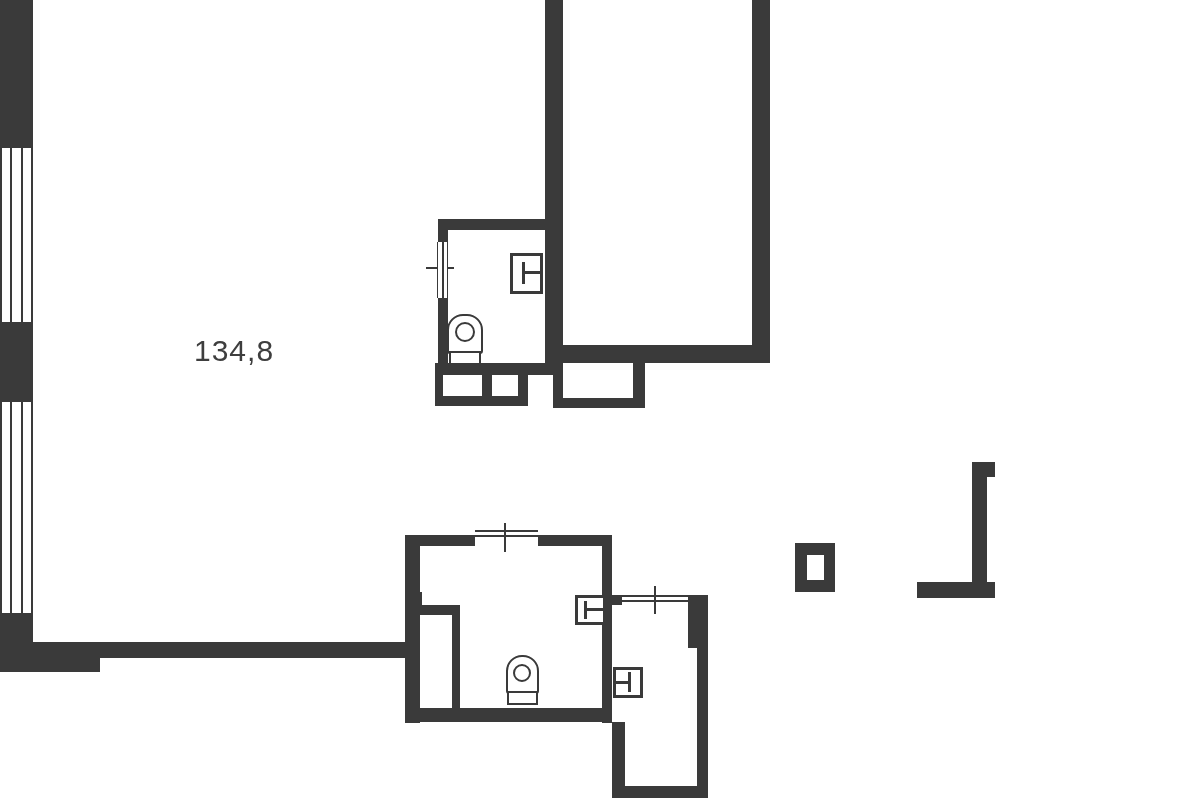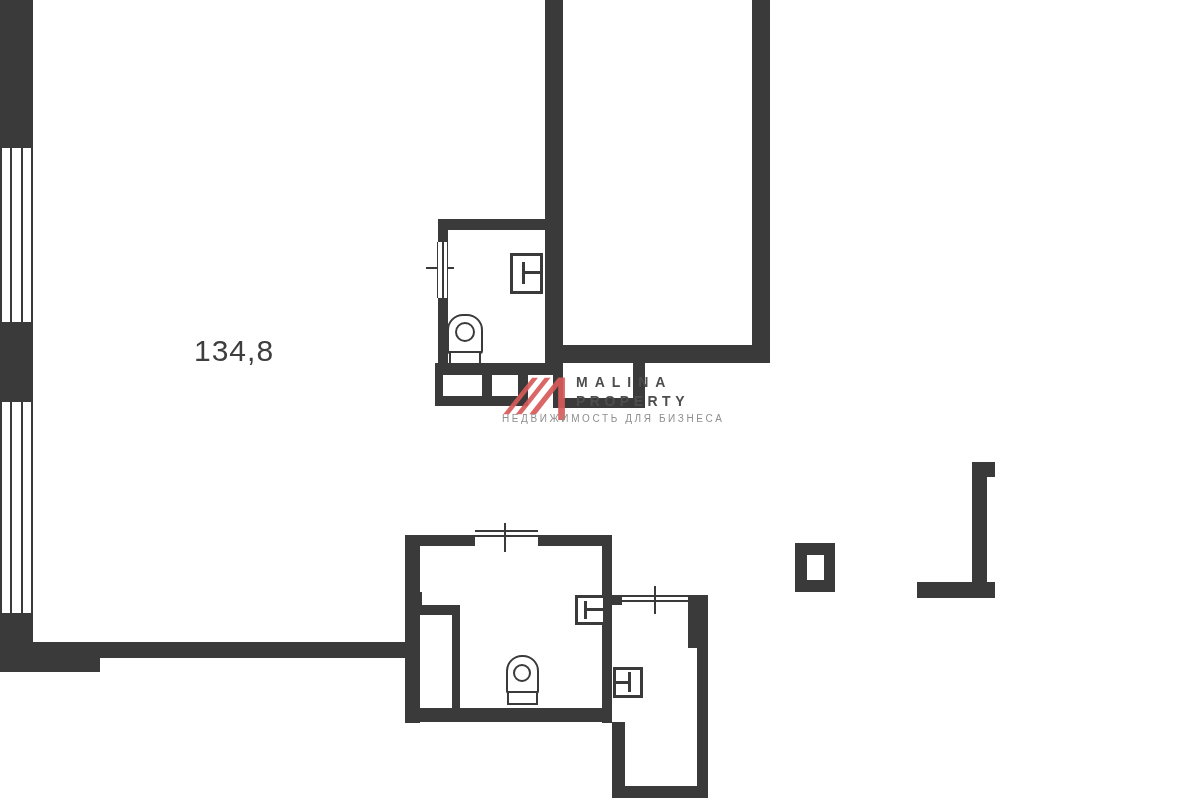--- a/index.html
+++ b/index.html
@@ -104,26 +104,13 @@
       <div class="abs" style="left: 447px; top: 314px; width: 36px; height: 40px; background: rgb(255, 255, 255); box-sizing: border-box; border: 2.5px solid rgb(58, 58, 58); border-radius: 16px 16px 3px 3px;"></div>
       <div class="abs" style="left: 449px; top: 351px; width: 32px; height: 14px; background: rgb(255, 255, 255); box-sizing: border-box; border: 2.5px solid rgb(58, 58, 58);"></div>
       <div class="abs" style="left: 455px; top: 322px; width: 20px; height: 20px; background: rgb(255, 255, 255); box-sizing: border-box; border: 2.5px solid rgb(58, 58, 58); border-radius: 50%;"></div>
       <div class="abs" style="left: 506px; top: 655px; width: 33px; height: 39px; background: rgb(255, 255, 255); box-sizing: border-box; border: 2.5px solid rgb(58, 58, 58); border-radius: 16px 16px 3px 3px;"></div>
       <div class="abs" style="left: 507px; top: 691px; width: 31px; height: 14px; background: rgb(255, 255, 255); box-sizing: border-box; border: 2.5px solid rgb(58, 58, 58);"></div>
       <div class="abs" style="left: 513px; top: 664px; width: 18px; height: 18px; background: rgb(255, 255, 255); box-sizing: border-box; border: 2.5px solid rgb(58, 58, 58); border-radius: 50%;"></div>
     </div>
 
   <div id="area-label">134,8</div>
 
-  <div id="logo">
-    <svg id="logo-mark" width="80" height="52" viewBox="0 0 70 54" xmlns="http://www.w3.org/2000/svg">
-      <g fill="#d85a5a">
-        <polygon points="0,46 30,8 36,8 6,46"></polygon>
-        <polygon points="13,46 43,8 49,8 19,46"></polygon>
-        <polygon points="27,46 57,8 64,8 34,46"></polygon>
-        <rect x="57" y="8" width="7" height="44"></rect>
-      </g>
-    </svg>
-    <div class="logo-line1">MALINA</div>
-    <div class="logo-line2">PROPERTY</div>
-    <div class="logo-line3">НЕДВИЖИМОСТЬ ДЛЯ БИЗНЕСА</div>
-  </div>
 </div>
 
 </body></html>

